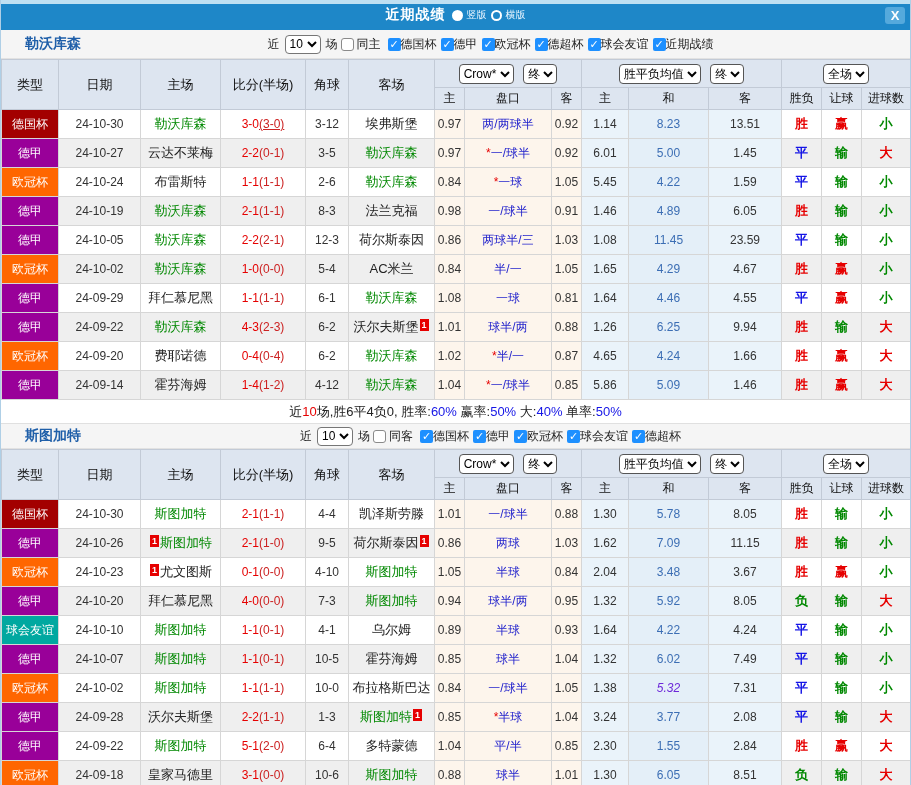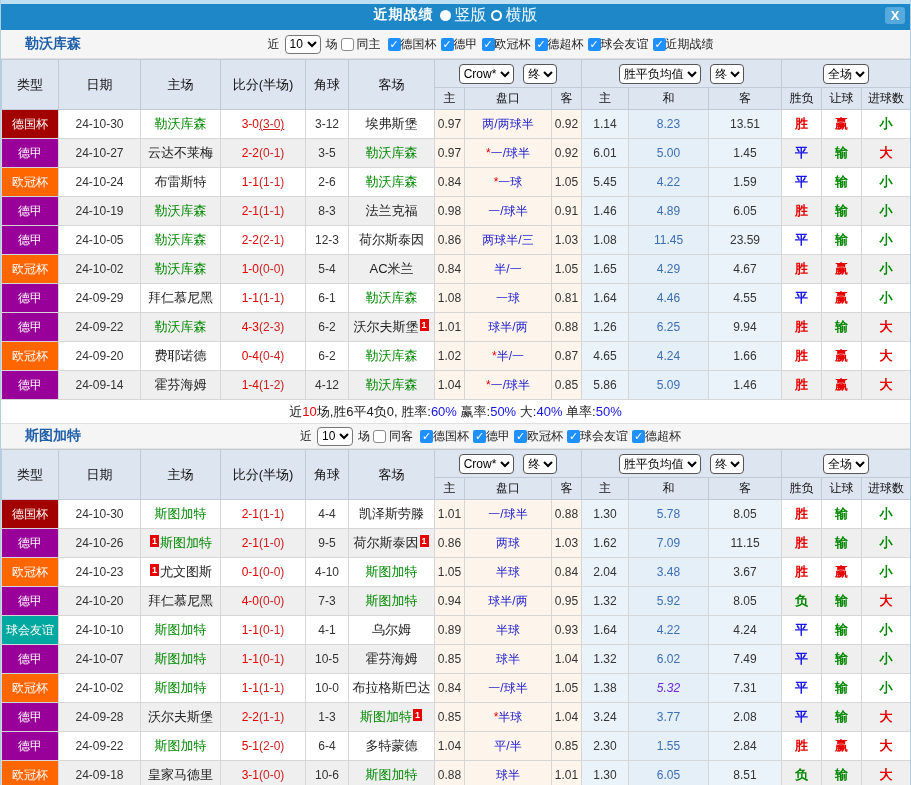--- a/index.html
+++ b/index.html
@@ -12,21 +12,21 @@
   
   .title-bar{
     height:30px;background:linear-gradient(#BFE0F2 0,#BFE0F2 4px,#1E87C8 4px,#1E87C8 100%);
     display:flex;align-items:center;justify-content:center;position:relative;color:#fff;
   }
   .title-bar .ttl{font-size:14px;font-weight:bold;letter-spacing:1px;}
   .radio-group{display:flex;align-items:center;margin-left:6px;gap:4px;}
   .radio{width:11px;height:11px;border-radius:50%;display:inline-block;box-sizing:border-box;cursor:pointer;}
   .radio.sel{background:#fff;}
   .radio.unsel{border:2px solid #fff;background:transparent;}
-  .radio-label{font-size:16px;color:#EAF6FF;}
+  .radio-label{font-size:10px;color:#EAF6FF;}
   .close-btn{
     position:absolute;right:5px;top:7px;width:20px;height:17px;background:#55A9DC;border-radius:3px;
     color:#fff;font-size:13px;font-weight:bold;text-align:center;line-height:17px;cursor:pointer;
   }
   
   .section-head{
     background:#F5F5F5;display:flex;align-items:center;padding:0 10px;border-bottom:1px solid #E2E2E2;
   }
   .sh-1{height:28px;} .sh-2{height:24px;}
   .team-name{font-size:14px;font-weight:bold;color:#1F5FA9;margin-left:14px;}

